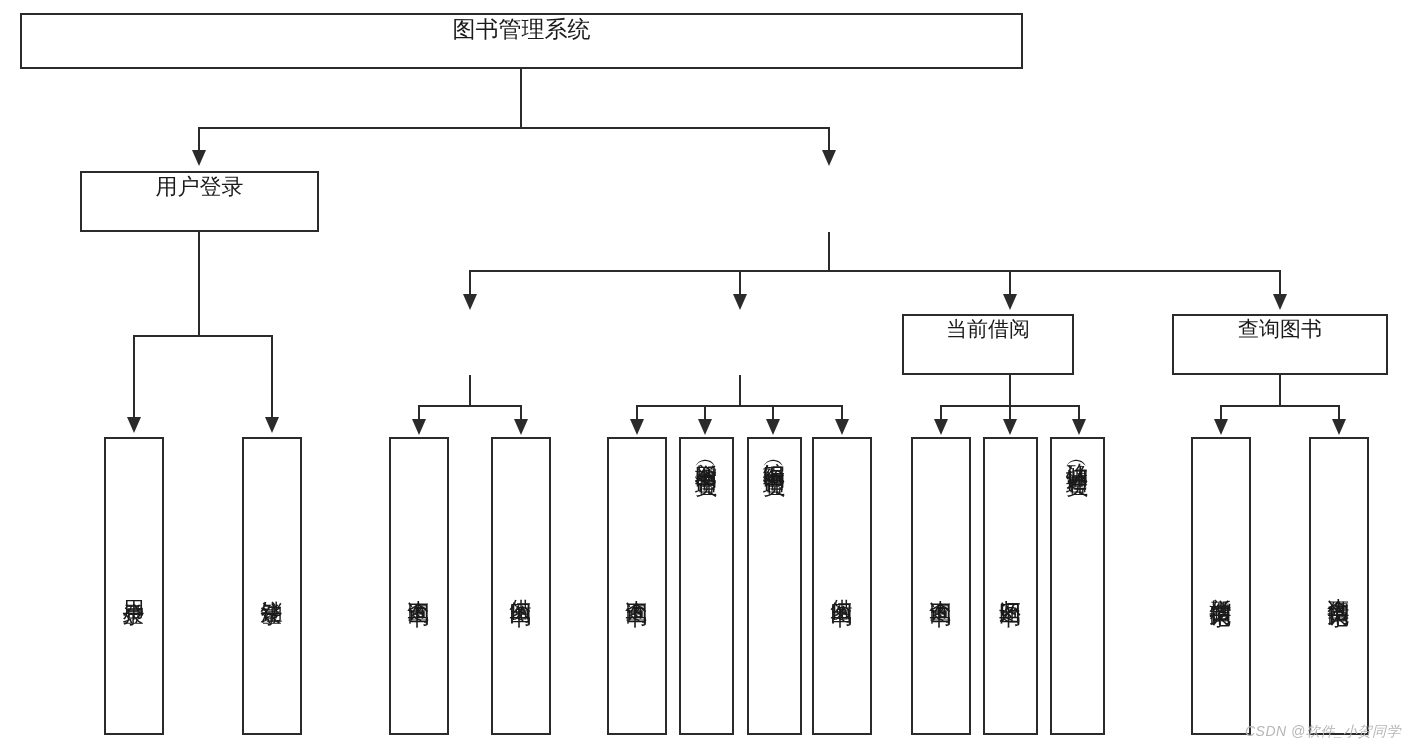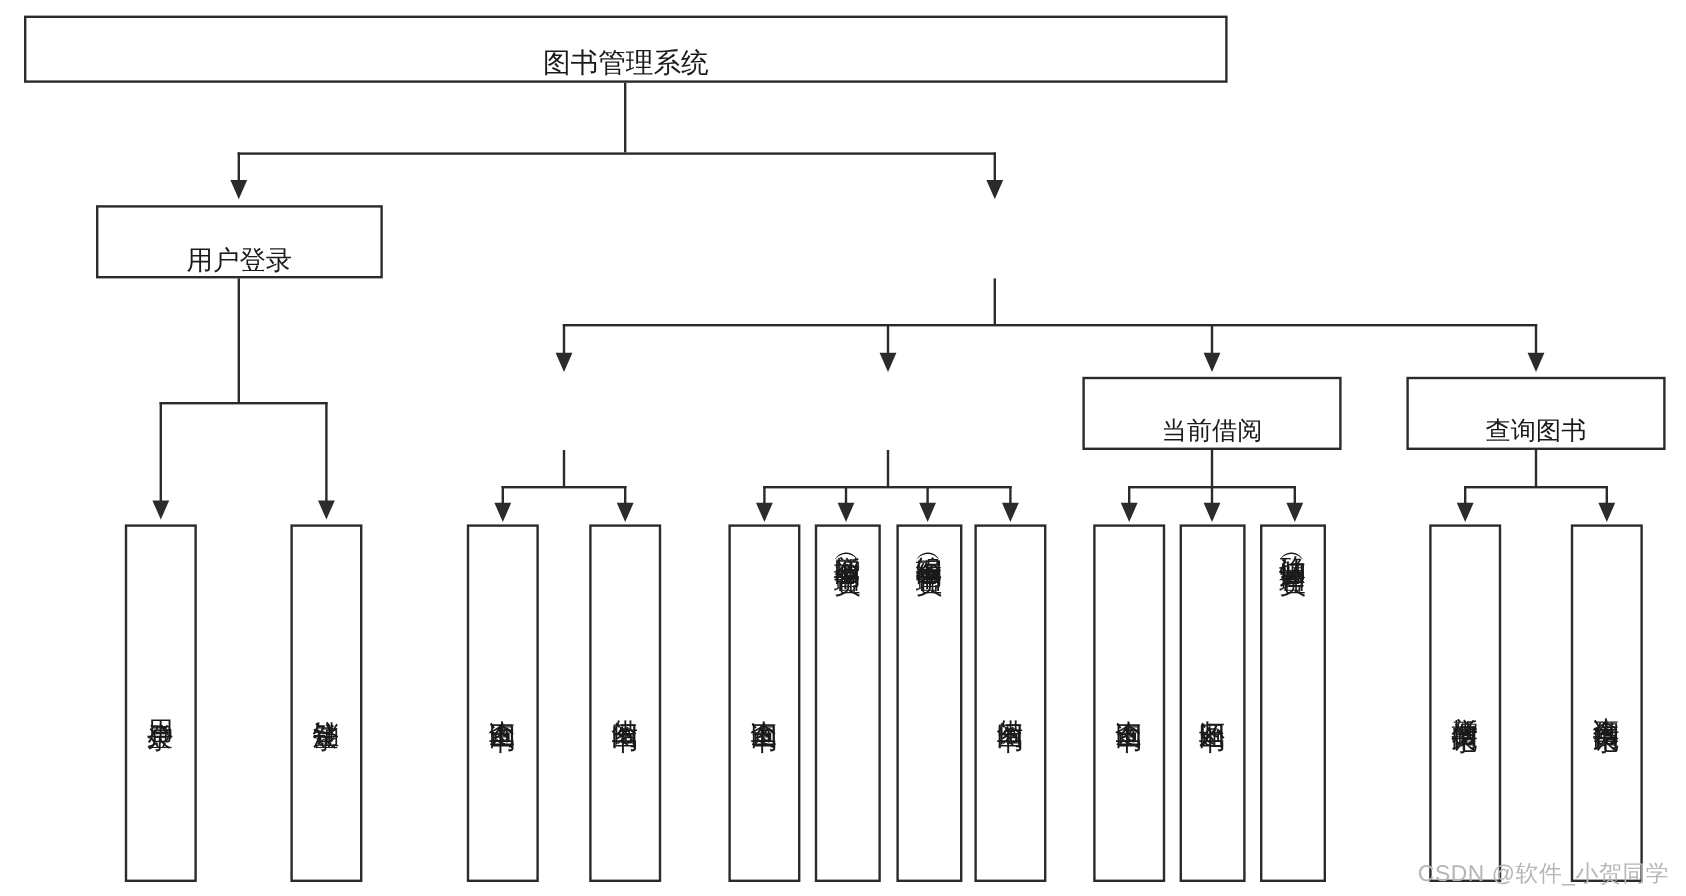--- a/index.html
+++ b/index.html
@@ -16,21 +16,21 @@
     height: 747px;
     background: #ffffff;
     overflow: hidden;
   }
   .node {
     position: absolute;
     box-sizing: border-box;
     background: #ffffff;
     border: 2px solid #2b2b2b;
     display: flex;
-    align-items: flex-end;
+    align-items: flex-start;
     justify-content: center;
     color: #1a1a1a;
   }
   .node .label {
     display: block;
     text-align: center;
     line-height: 1.25;
     white-space: pre;
   }
   .node-root .label   { font-size: 23px; }
@@ -68,27 +68,28 @@
     position: absolute;
     width: 0;
     height: 0;
     border-left: 7px solid transparent;
     border-right: 7px solid transparent;
     border-top: 16px solid #2b2b2b;
   }
 
   .watermark {
     position: absolute;
-    right: 14px;
+    right: 4px;
     bottom: 6px;
-    font-size: 19px;
+    font-size: 14px;
     color: #b6b6b6;
     letter-spacing: 0.5px;
     white-space: nowrap;
     pointer-events: none;
+    font-style: italic;
   }
 </style>
 </head>
 <body>
 
 <div id="canvas">
 
   <div class="node node-root" style="left:20px; top:13px; width:1003px; height:56px;">
     <span class="label">图书管理系统</span>
   </div>
@@ -116,21 +117,21 @@
   <div class="conn conn-h" style="left:469px; top:270px; width:812px; height:2px;"></div>
   <div class="conn conn-v" style="left:469px; top:270px; width:2px; height:26px;"></div>
   <div class="arrow" style="left:463px; top:294px;"></div>
   <div class="conn conn-v" style="left:739px; top:270px; width:2px; height:26px;"></div>
   <div class="arrow" style="left:733px; top:294px;"></div>
   <div class="conn conn-v" style="left:1009px; top:270px; width:2px; height:26px;"></div>
   <div class="arrow" style="left:1003px; top:294px;"></div>
   <div class="conn conn-v" style="left:1279px; top:270px; width:2px; height:26px;"></div>
   <div class="arrow" style="left:1273px; top:294px;"></div>
 
-  <div class="node node-level3" style="left:902px; top:314px; width:216px; height:61px;">
+  <div class="node node-level3" style="left:902px; top:314px; width:172px; height:61px;">
     <span class="label">当前借阅</span>
   </div>
   <div class="node node-level3" style="left:1172px; top:314px; width:216px; height:61px;">
     <span class="label">查询图书</span>
   </div>
 
   <div class="conn conn-v" style="left:469px; top:375px; width:2px; height:30px;"></div>
   <div class="conn conn-h" style="left:418px; top:405px; width:104px; height:2px;"></div>
   <div class="conn conn-v" style="left:418px; top:405px; width:2px; height:16px;"></div>
   <div class="arrow" style="left:412px; top:419px;"></div>

